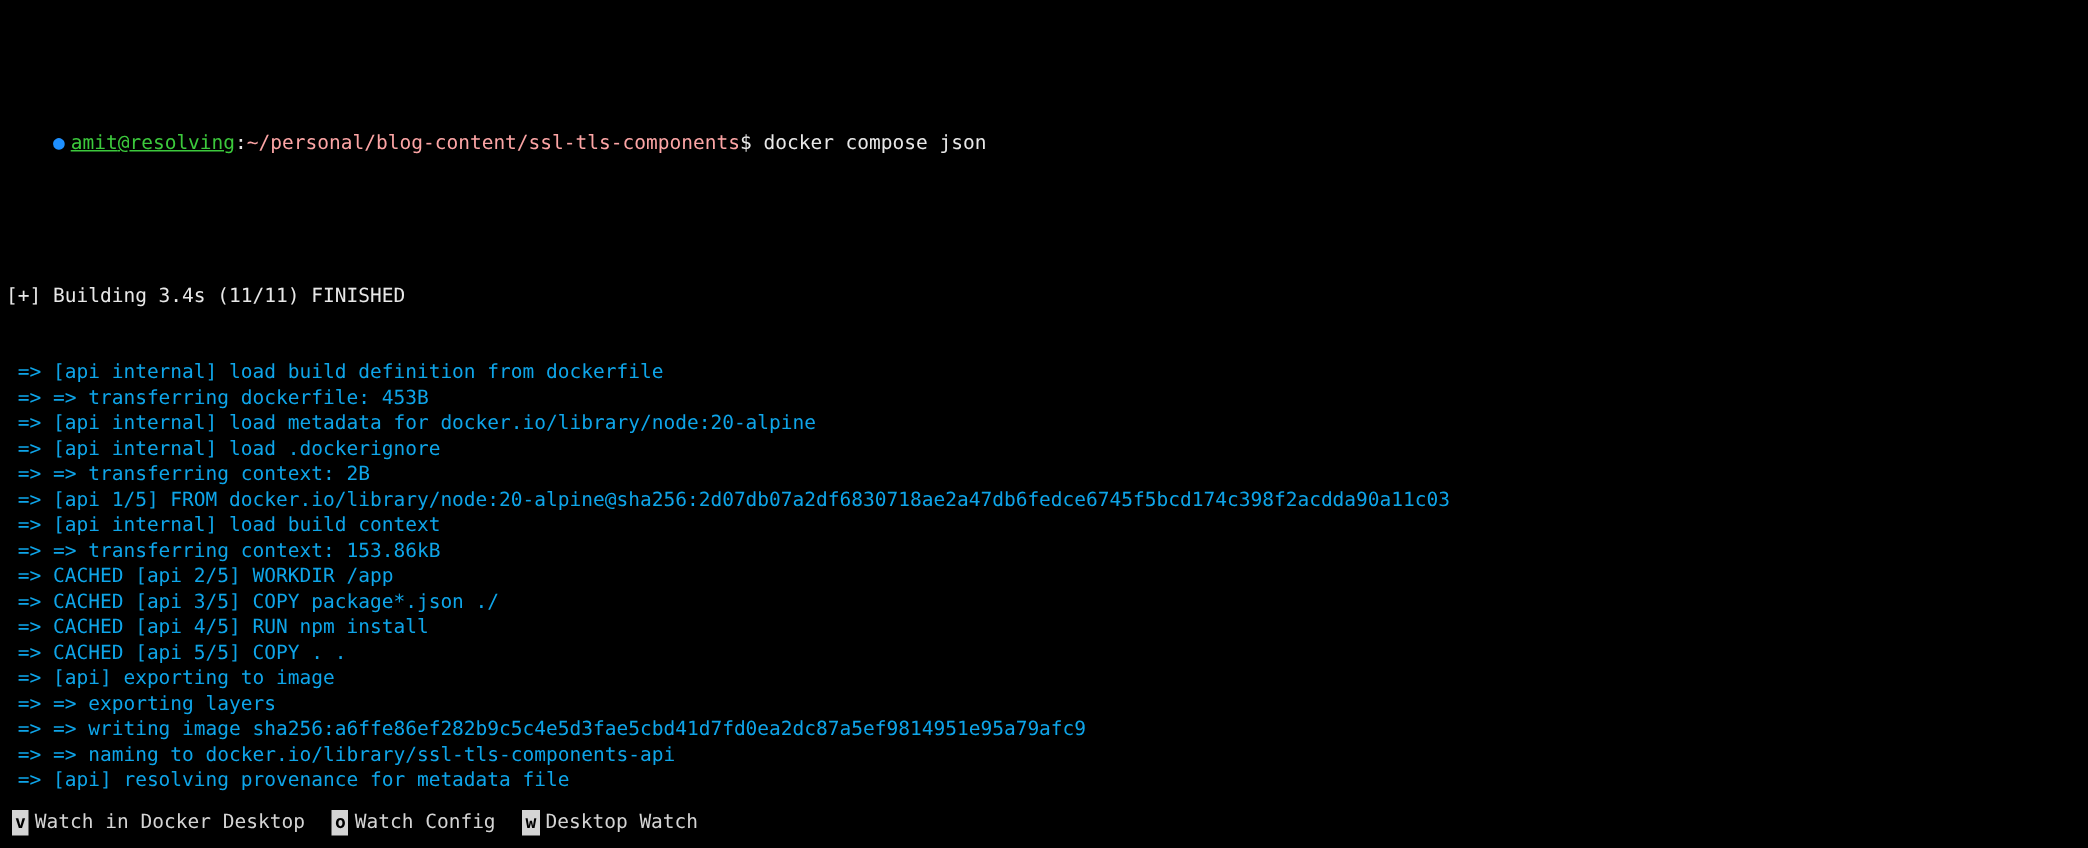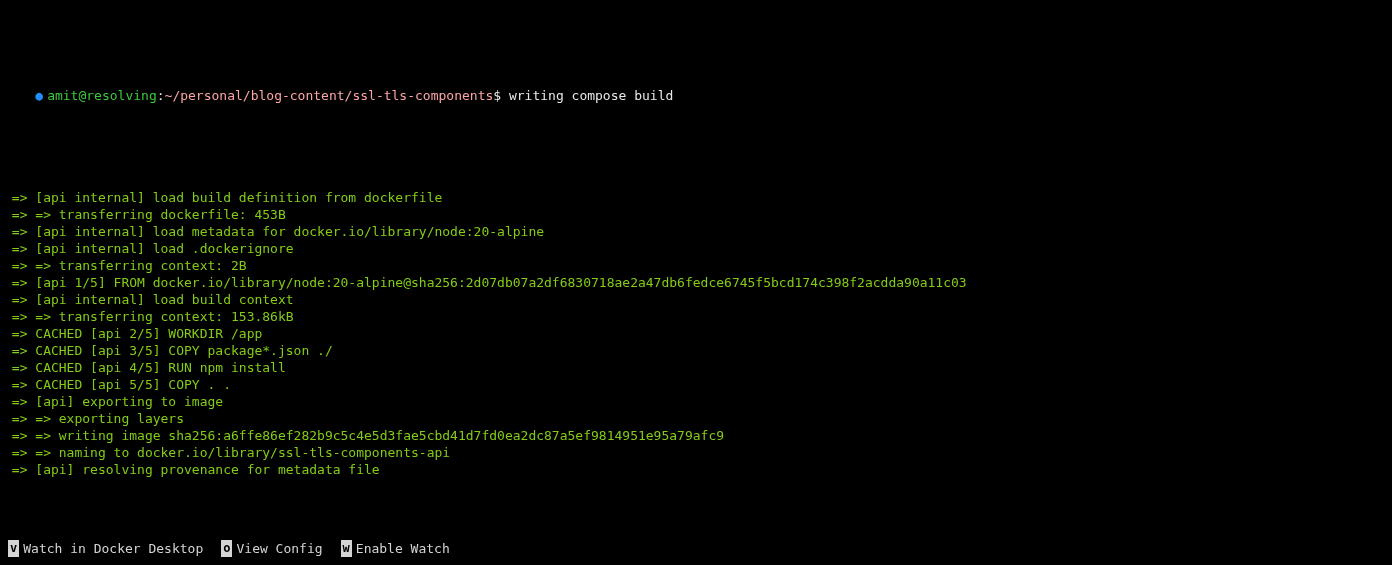--- a/index.html
+++ b/index.html
@@ -11,23 +11,23 @@
     color: #d4d4d4;
     width: 1392px;
     height: 565px;
     overflow: hidden;
     position: relative;
   }
   .terminal { padding: 2px 4px; white-space: pre; }
   .line { display: block; }
 
   .c-white   { color: #e8e8e8; }
-  .c-cyan    { color: #84cc16; }
+  .c-cyan    { color: #0ea5e9; }
   .c-blue    { color: #fca5a5; }
-  .c-green   { color: #3cc93c; }
+  .c-green   { color: #3cc93c; text-decoration: underline; }
 
   .bullet-blue::before { content: "●"; color: #1e90ff; margin-right: 4px; }
 
   .bottombar {
     position: absolute;
     bottom: 6px; left: 0; right: 0;
     padding: 2px 8px;
     display: flex;
     gap: 18px;
     align-items: center;
@@ -44,24 +44,25 @@
   }
   .opt { display: flex; align-items: center; }
 </style>
 </head>
 <body>
 
 <div class="terminal">
 
   
   <span class="line">
-    <span class="bullet-blue"></span><span class="c-green">amit</span><span class="c-green">@</span><span class="c-green">resolving</span><span class="c-white">:</span><span class="c-blue">~/personal/blog-content/ssl-tls-components</span><span class="c-white">$</span><span class="c-white"> writing compose build</span>
+    <span class="bullet-blue"></span><span class="c-green">amit</span><span class="c-green">@</span><span class="c-green">resolving</span><span class="c-white">:</span><span class="c-blue">~/personal/blog-content/ssl-tls-components</span><span class="c-white">$</span><span class="c-white"> docker compose json</span>
   </span>
 
   
+  <span class="line c-white">[+] Building 3.4s (11/11) FINISHED</span>
   <div id="build-lines"><span class="line c-cyan"> =&gt; [api internal] load build definition from dockerfile</span><span class="line c-cyan"> =&gt; =&gt; transferring dockerfile: 453B</span><span class="line c-cyan"> =&gt; [api internal] load metadata for docker.io/library/node:20-alpine</span><span class="line c-cyan"> =&gt; [api internal] load .dockerignore</span><span class="line c-cyan"> =&gt; =&gt; transferring context: 2B</span><span class="line c-cyan"> =&gt; [api 1/5] FROM docker.io/library/node:20-alpine@sha256:2d07db07a2df6830718ae2a47db6fedce6745f5bcd174c398f2acdda90a11c03</span><span class="line c-cyan"> =&gt; [api internal] load build context</span><span class="line c-cyan"> =&gt; =&gt; transferring context: 153.86kB</span><span class="line c-cyan"> =&gt; CACHED [api 2/5] WORKDIR /app</span><span class="line c-cyan"> =&gt; CACHED [api 3/5] COPY package*.json ./</span><span class="line c-cyan"> =&gt; CACHED [api 4/5] RUN npm install</span><span class="line c-cyan"> =&gt; CACHED [api 5/5] COPY . .</span><span class="line c-cyan"> =&gt; [api] exporting to image</span><span class="line c-cyan"> =&gt; =&gt; exporting layers</span><span class="line c-cyan"> =&gt; =&gt; writing image sha256:a6ffe86ef282b9c5c4e5d3fae5cbd41d7fd0ea2dc87a5ef9814951e95a79afc9</span><span class="line c-cyan"> =&gt; =&gt; naming to docker.io/library/ssl-tls-components-api</span><span class="line c-cyan"> =&gt; [api] resolving provenance for metadata file</span></div>
 
   
   
 
   
   
 
   
   
@@ -80,19 +81,19 @@
 
 </div>
 
 <div class="bottombar">
   <span class="opt">
       <span class="hotkey">v</span>
       <span> Watch in Docker Desktop</span>
     </span>
   <span class="opt">
       <span class="hotkey">o</span>
-      <span> View Config</span>
+      <span> Watch Config</span>
     </span>
   <span class="opt">
       <span class="hotkey">w</span>
-      <span> Enable Watch</span>
+      <span> Desktop Watch</span>
     </span>
 </div>
 
 </body></html>

